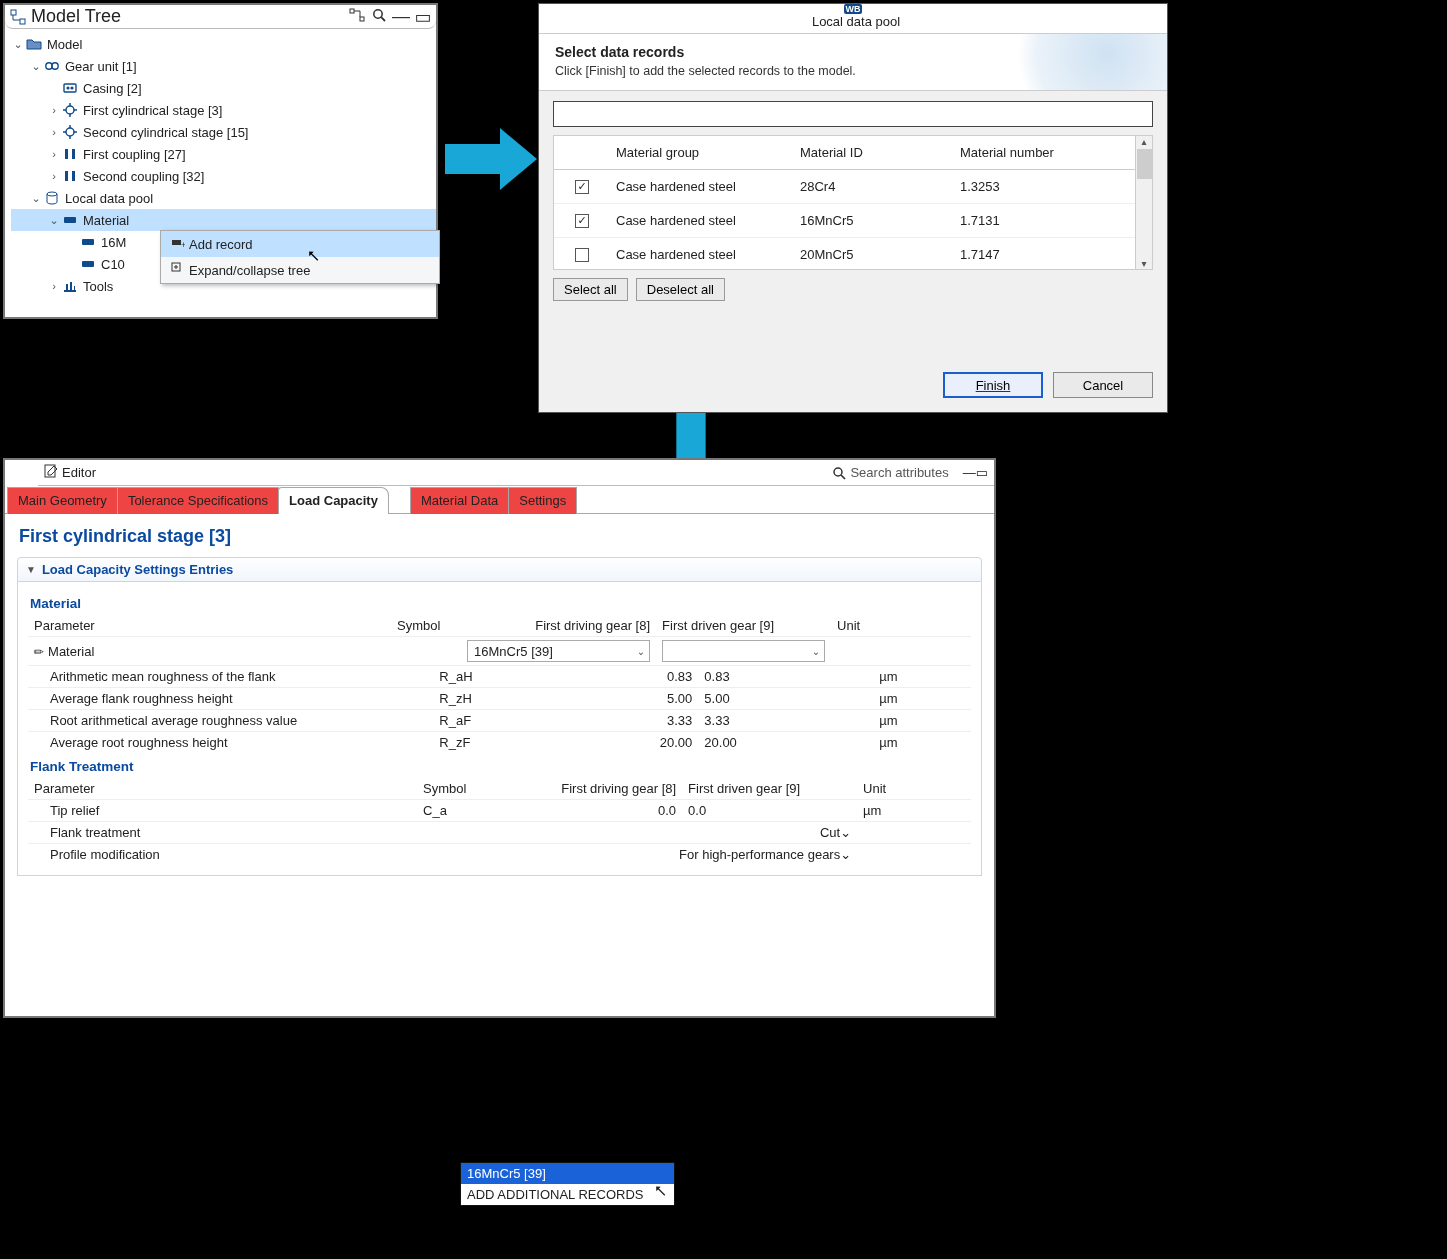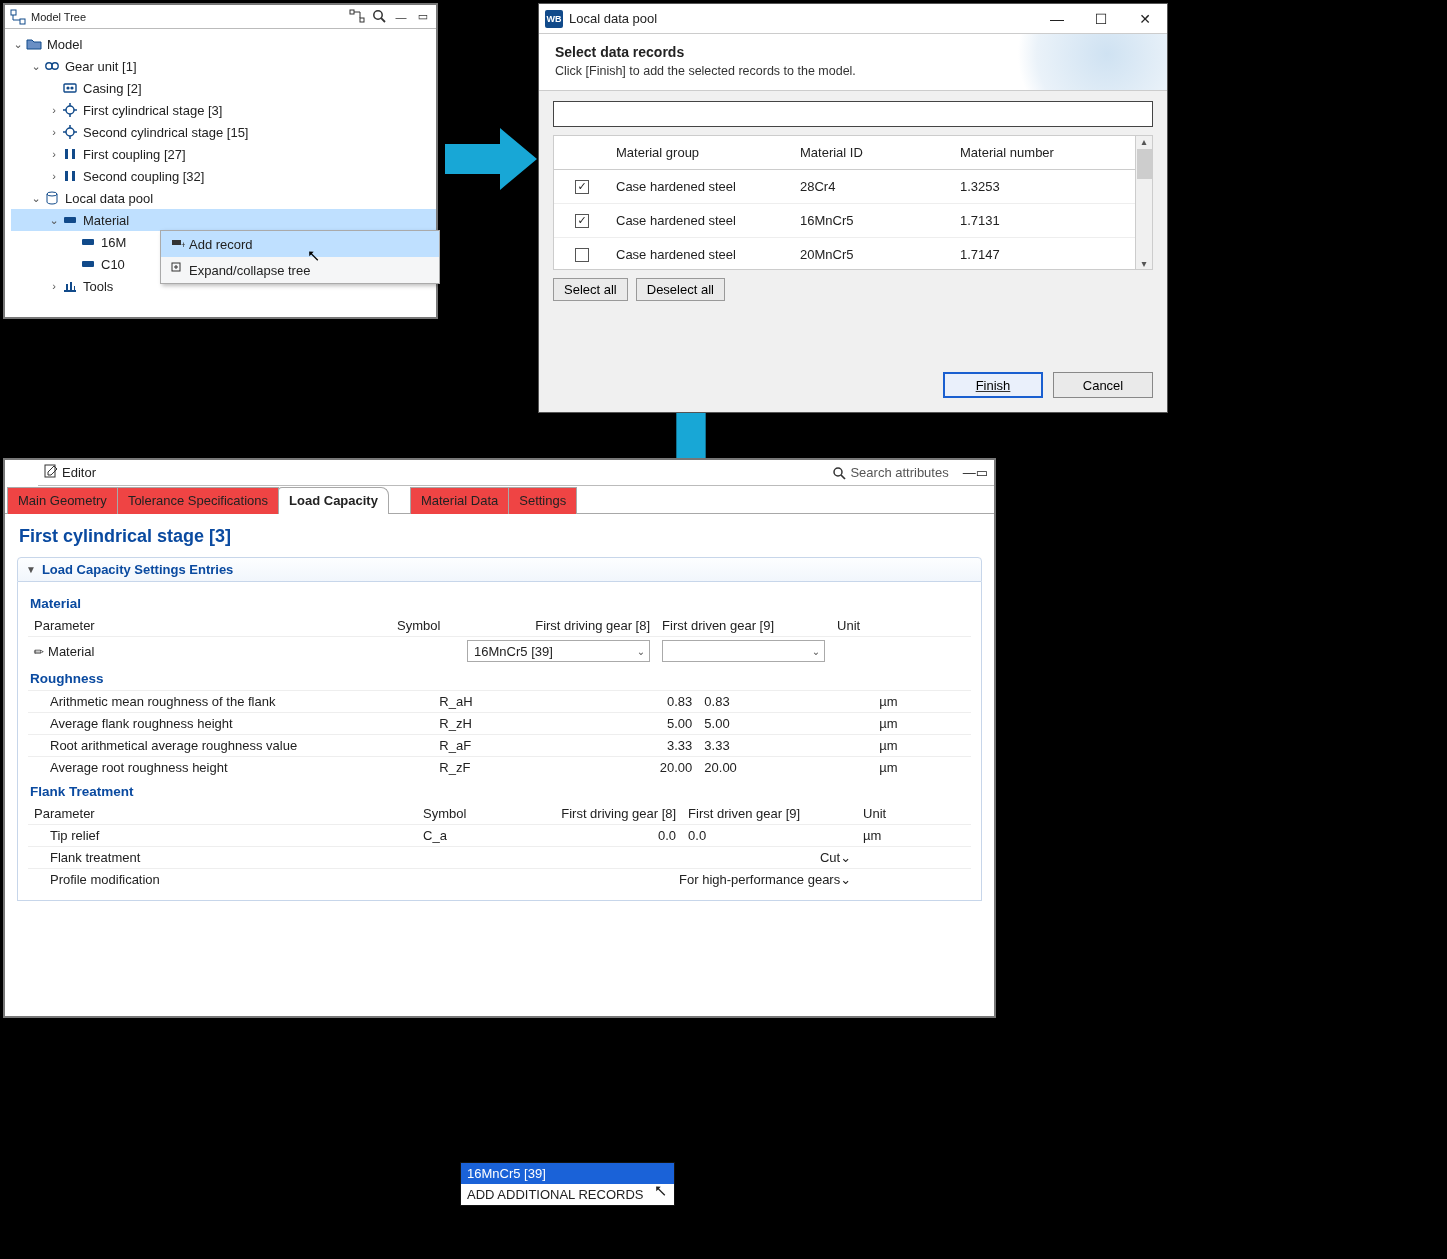--- a/index.html
+++ b/index.html
@@ -1,20 +1,20 @@
 <!DOCTYPE html>
 <html><head>
 <meta charset="utf-8">
 <style>
   * { box-sizing: border-box; margin: 0; padding: 0; }
   body { font-family: "Segoe UI", Tahoma, sans-serif; font-size: 13px; background: #000; width: 1447px; height: 1259px; position: relative; color: #222; }
   
   
   .panel-mt { position:absolute; left:3px; top:3px; width:435px; height:316px; background:#fff; border:2px solid #777; }
-  .panel-mt-head { display:flex; align-items:center; height:24px; border-bottom:1px solid #bbb; padding:0 4px; font-size:11px; }
+  .panel-mt-head { display:flex; align-items:center; height:24px; border-bottom:1px solid #bbb; padding:0 4px; font-size:18px;border-radius:8px; }
   .panel-mt-head .title { flex:1; }
   .panel-mt-head .hbtn { width:18px; text-align:center; color:#333; margin-left:4px; cursor:default;}
   .tree { padding:4px 0 4px 6px; }
   .tree-row { display:flex; align-items:center; height:22px; white-space:nowrap; }
   .caret { width:14px; text-align:center; color:#555; font-size:11px; cursor:pointer;}
   .blank { width:14px; }
   .ticon { width:18px; height:16px; display:inline-flex; align-items:center; justify-content:center; margin-right:4px; color:#114a8a;}
   .ticon svg { width:16px; height:16px; }
   .tree-row.sel { background:#bfe0ff; }
   .ctx-menu { position:absolute; left:155px; top:225px; width:280px; background:#f5f6f7; border:1px solid #aaa; box-shadow:2px 2px 4px rgba(0,0,0,.25); z-index:50;}
@@ -22,21 +22,21 @@
   .ctx-item.hl { background:#bfe0ff; }
   .ctx-icon { width:22px; text-align:center; color:#444; }
   
   
   .arrow-right { position:absolute; left:445px; top:128px; width:92px; height:62px; }
   .arrow-down  { position:absolute; left:660px; top:407px; width:62px; height:90px; }
   .arrow-fill { fill:#18a7d6; }
   
   
   .dlg { position:absolute; left:538px; top:3px; width:630px; height:410px; background:#f0f0f0; border:1px solid #555;}
-  .dlg-titlebar { display:flex; align-items:center; height:30px; background:#fff; border-bottom:1px solid #ccc; padding-left:6px;}
+  .dlg-titlebar { display:flex; align-items:center; height:30px; background:#fff; border-bottom:1px solid #ccc; padding-left:6px;flex-direction:column;}
   .dlg-logo { width:18px; height:18px; background:#114a8a; color:#fff; font-size:9px; font-weight:bold; display:flex; align-items:center; justify-content:center; border-radius:2px; margin-right:6px;}
   .dlg-title { flex:1; }
   .dlg-winbtn { width:44px; height:30px; display:flex; align-items:center; justify-content:center; font-size:14px;}
   .dlg-head { padding:10px 16px 12px 16px; background:#fff; border-bottom:1px solid #ccc; position:relative; overflow:hidden;}
   .dlg-head::after{ content:""; position:absolute; right:-30px; top:-70px; width:180px; height:180px; border-radius:50%; background:radial-gradient(circle at center,#cfe2f2 0%,#eaf2f9 55%,rgba(255,255,255,0) 70%);}
   .dlg-head h3 { font-size:14px; font-weight:700; margin-bottom:4px; position:relative; z-index:1;}
   .dlg-head p { font-size:12.5px; color:#333; position:relative; z-index:1;}
   .dlg-body { padding:10px 14px 8px 14px; }
   .dlg-search { width:100%; height:26px; border:1px solid #444; background:#fff; margin-bottom:8px;}
   .grid { border:1px solid #ccc; background:#fff; height:135px; display:flex;}
@@ -400,21 +400,20 @@
                   <span></span>
                   <span class="chev">⌄</span>
                 </div>
               </td>
           <td class="col-unit"></td>
               <td></td>
         </tr>
       </tbody>
         </table>
 
-      <div class="subhd">Roughness</div>
       <table class="params">
         <tbody>
         <tr>
               <td style="padding-left:22px">Arithmetic mean roughness of the flank</td>
               <td class="col-sym">R_aH</td>
               <td class="col-g1">0.83</td>
               <td class="col-g2">0.83</td>
               <td class="col-unit">µm</td>
               <td></td>
             </tr>

